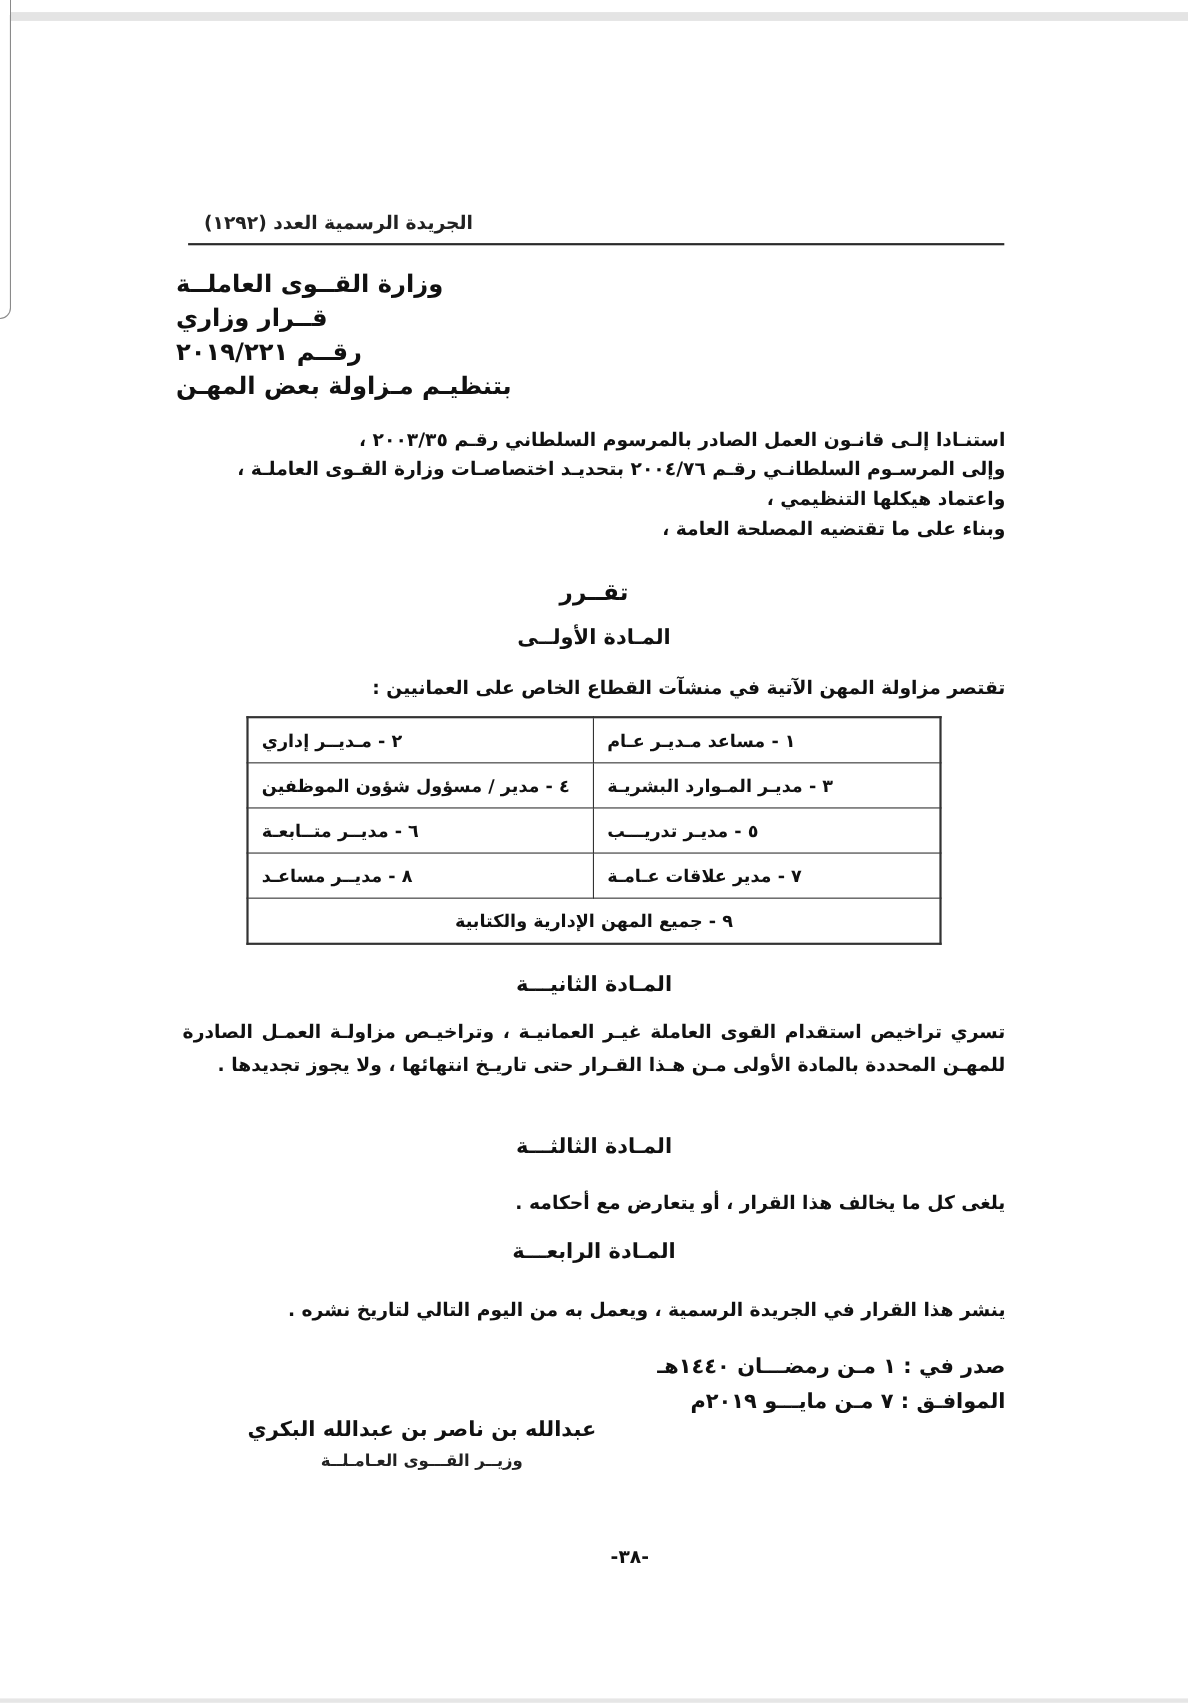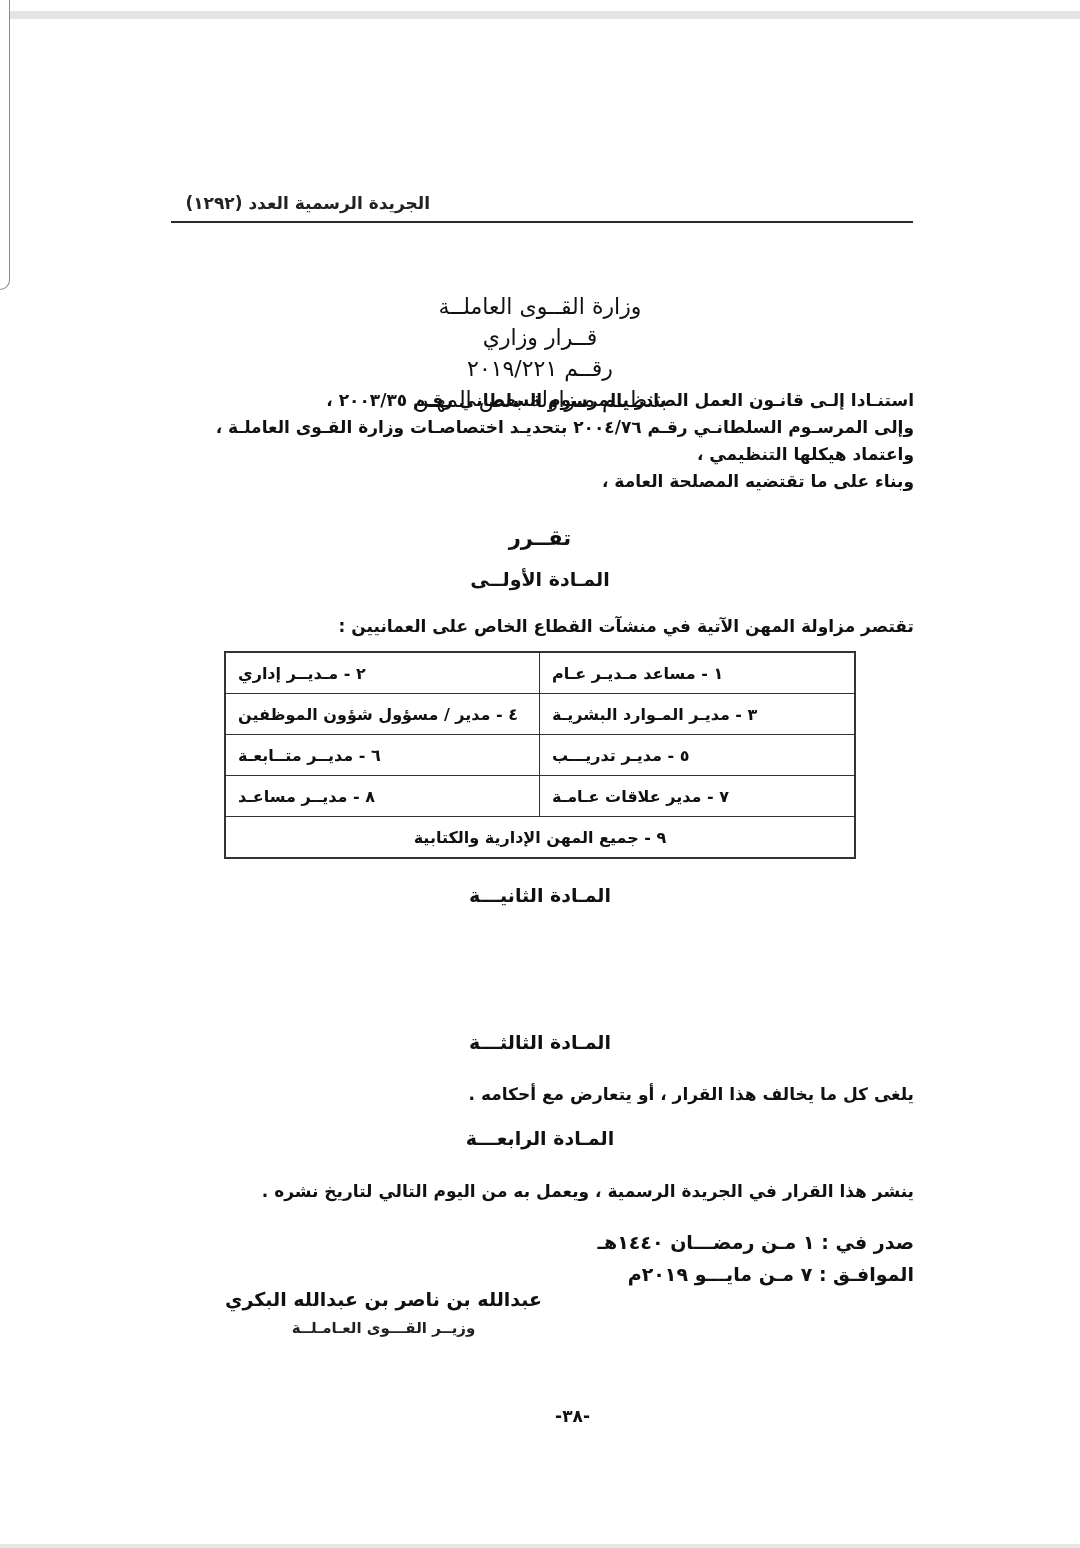--- a/index.html
+++ b/index.html
@@ -54,24 +54,23 @@
   .header-rule {
     left: 171px;
     width: 742px;
     top: 221px;
     height: 2px;
     background: #2a2a2a;
   }
   .center-block {
     left: 160px;
     width: 760px;
-    text-align: center;
-    font-weight: normal;
-    color: #111;
-    margin-top: 48px;
+    text-align: left;
+    font-weight: bold;
+    color: #111;
   }
   .title-line {
     font-size: 22px;
     line-height: 31px;
     white-space: nowrap;
   }
   .para {
     right: 166px;
     left: 160px;
     font-size: 17px;
@@ -205,20 +204,21 @@
         <td class="right-col">٧ - مدير علاقات عـامـة</td>
         <td>٨ - مديــر مساعـد</td>
       </tr>
       <tr>
         <td class="full" colspan="2">٩ - جميع المهن الإدارية والكتابية</td>
       </tr>
     </tbody>
   </table>
 
   <div class="abs article-heading" style="top:884px;">المـادة الثانيـــة</div>
+  <div class="abs para justify" style="top:924px;">تسري تراخيص استقدام القوى العاملة غيـر العمانيـة ، وتراخيـص مزاولـة العمـل الصادرة للمهـن المحددة بالمادة الأولى مـن هـذا القـرار حتى تاريـخ انتهائها ، ولا يجوز تجديدها .</div>
 
   <div class="abs article-heading" style="top:1031px;">المـادة الثالثـــة</div>
   <div class="abs para" style="top:1081px;">يلغى كل ما يخالف هذا القرار ، أو يتعارض مع أحكامه .</div>
 
   <div class="abs article-heading" style="top:1127px;">المـادة الرابعـــة</div>
   <div class="abs para" style="top:1178px;">ينشر هذا القرار في الجريدة الرسمية ، ويعمل به من اليوم التالي لتاريخ نشره .</div>
 
   <div class="abs date-block">
     <div>صدر في : ١ مـن رمضـــان ١٤٤٠هـ</div>
     <div>الموافـق : ٧ مـن مايـــو ٢٠١٩م</div>

